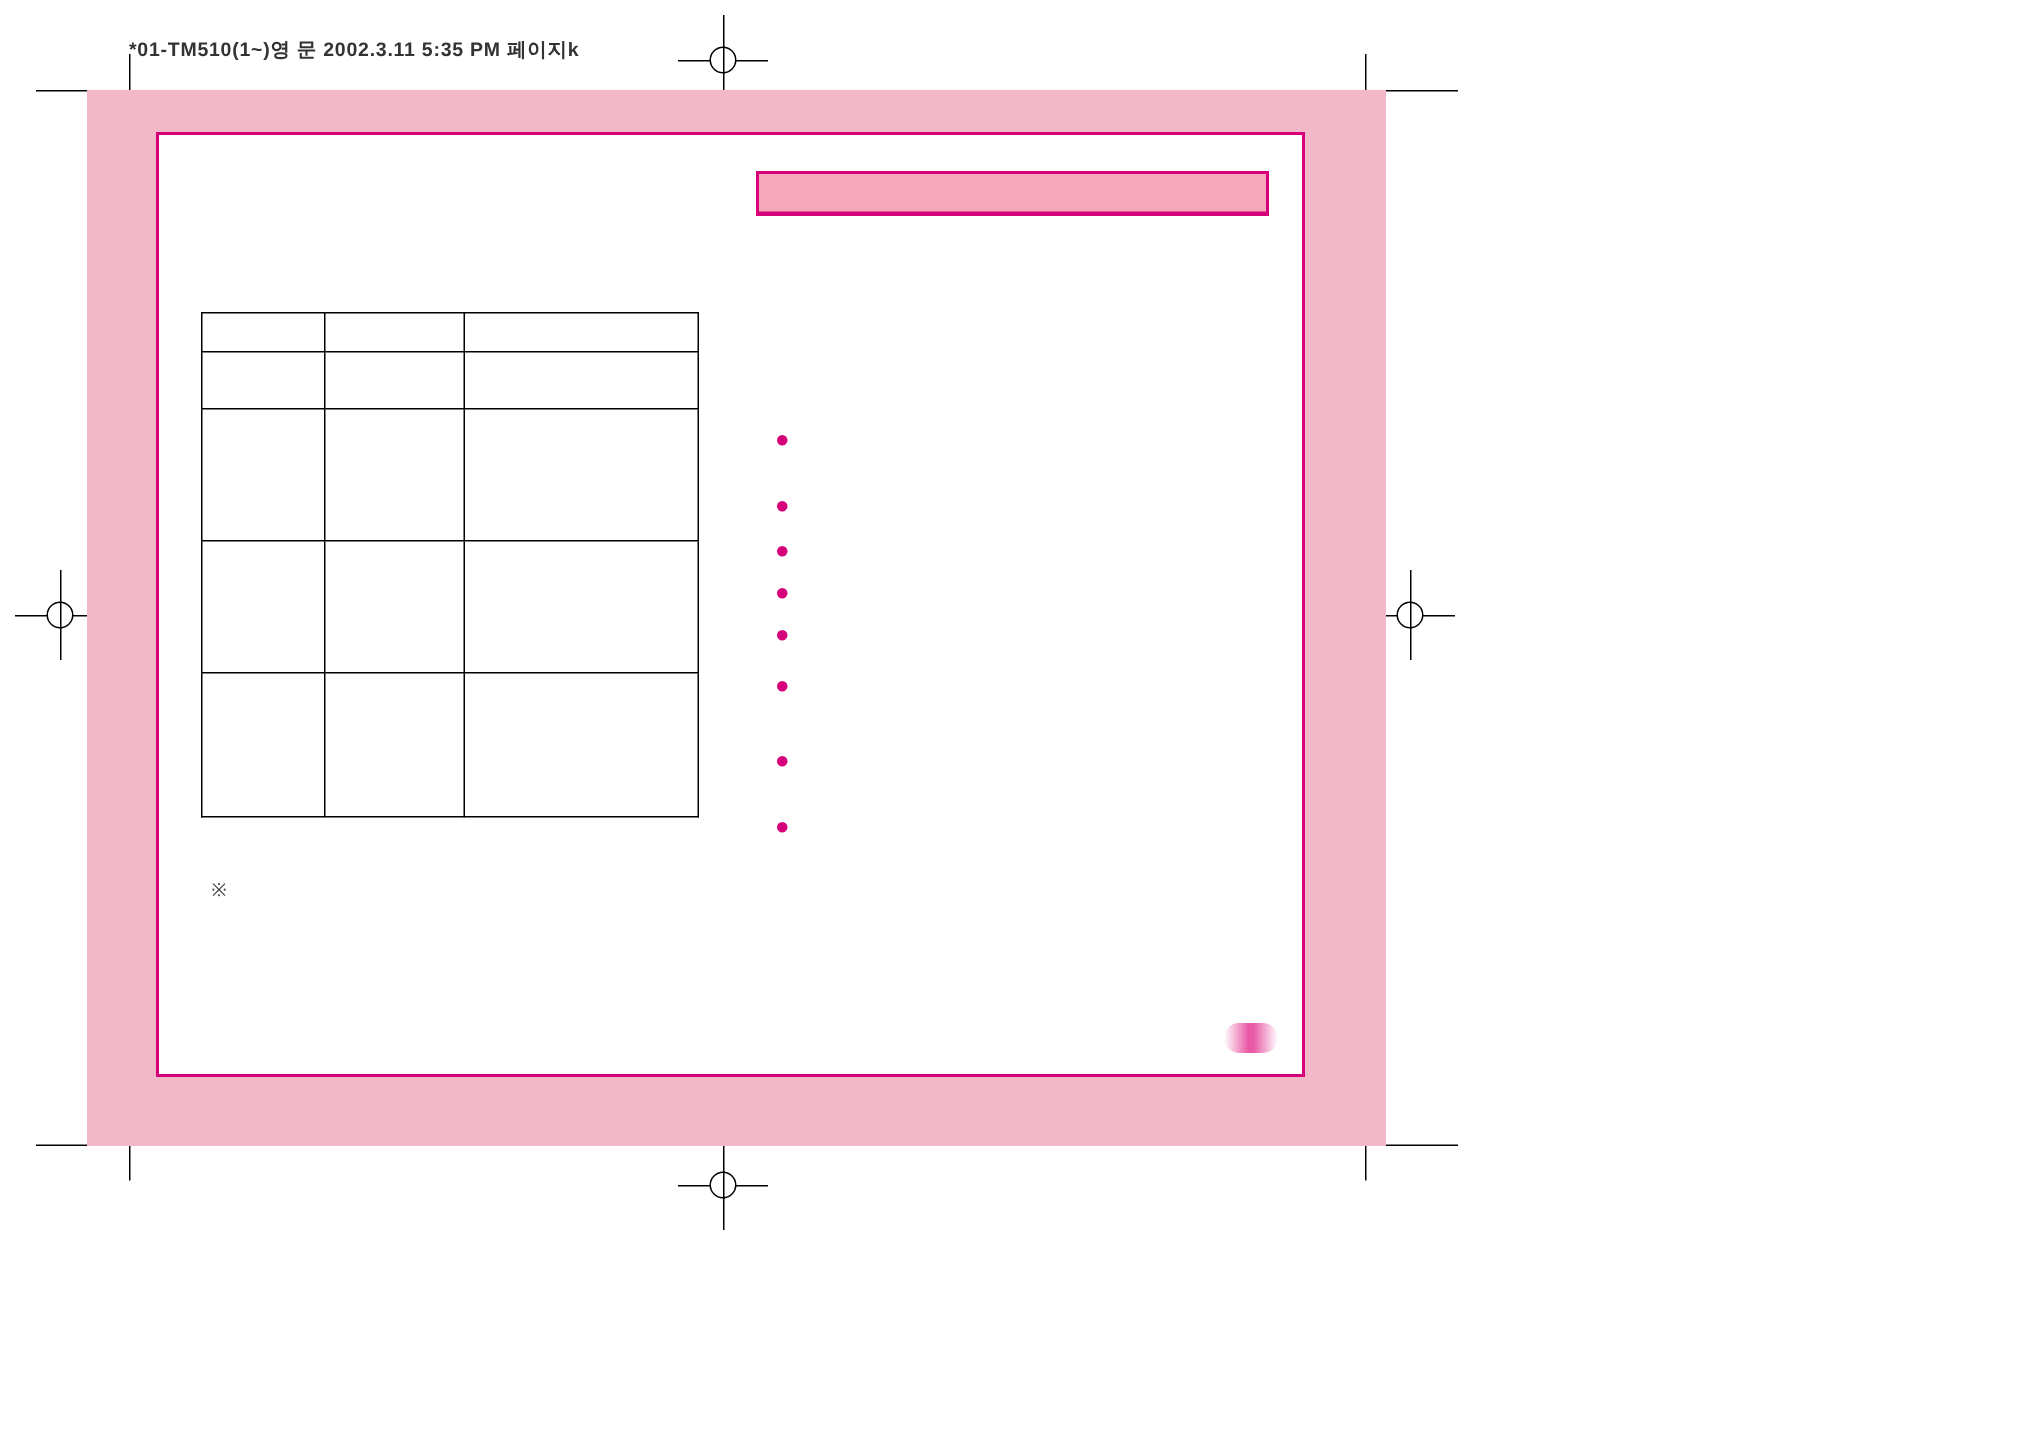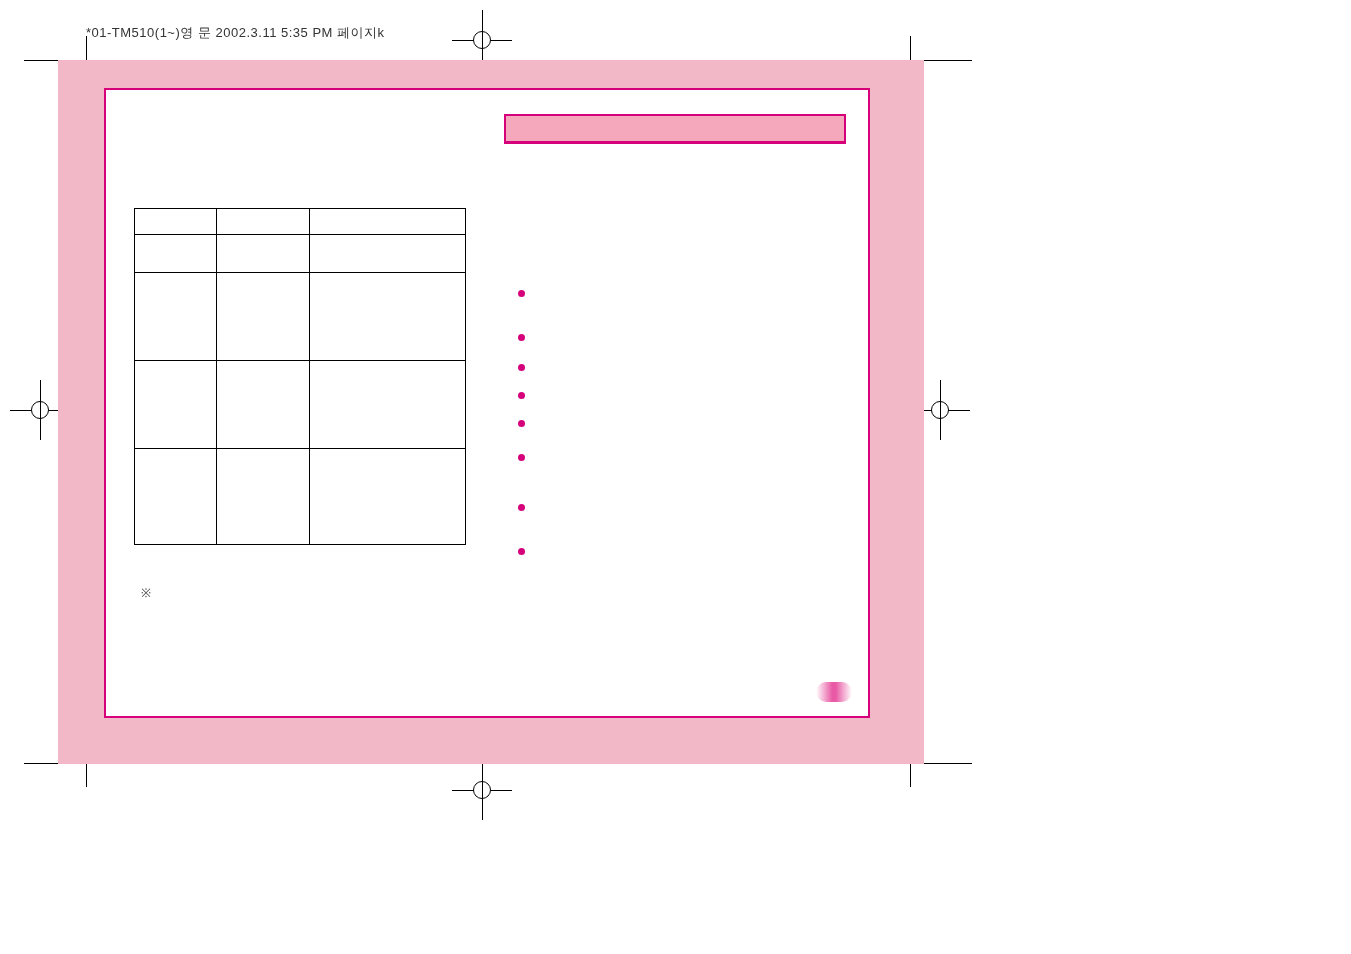--- a/index.html
+++ b/index.html
@@ -13,20 +13,21 @@
   }
 
   
   .header-text {
     position: absolute;
     top: 24px;
     left: 86px;
     font-size: 13px;
     color: #333;
     letter-spacing: 0.5px;
+    font-weight: bold;
   }
 
   
   .crop {
     position: absolute;
     background: #000;
   }
   
   .crop.tl-v { left: 86px; top: 36px; width: 0.6px; height: 24px; }
   .crop.tl-h { left: 24px; top: 60px; width: 62px; height: 0.6px; }

